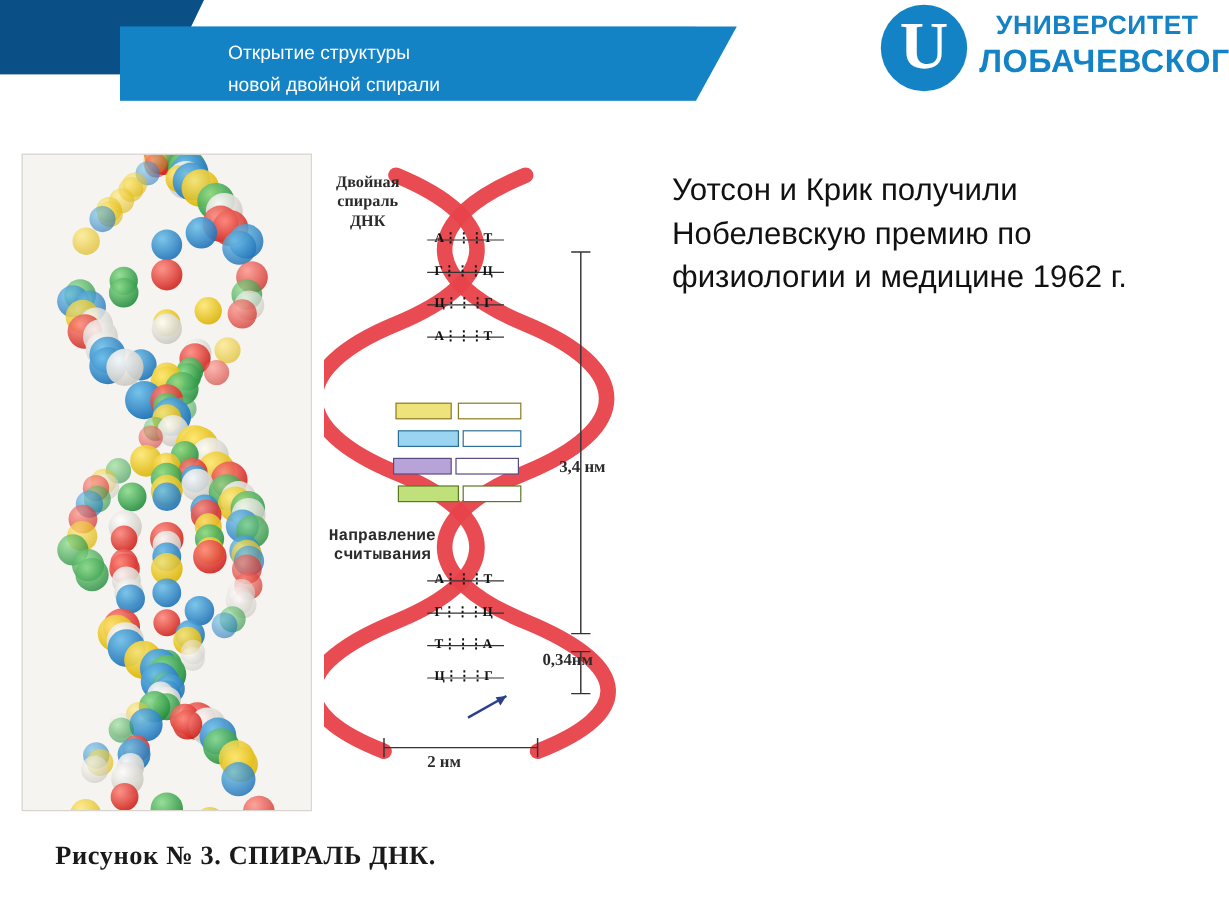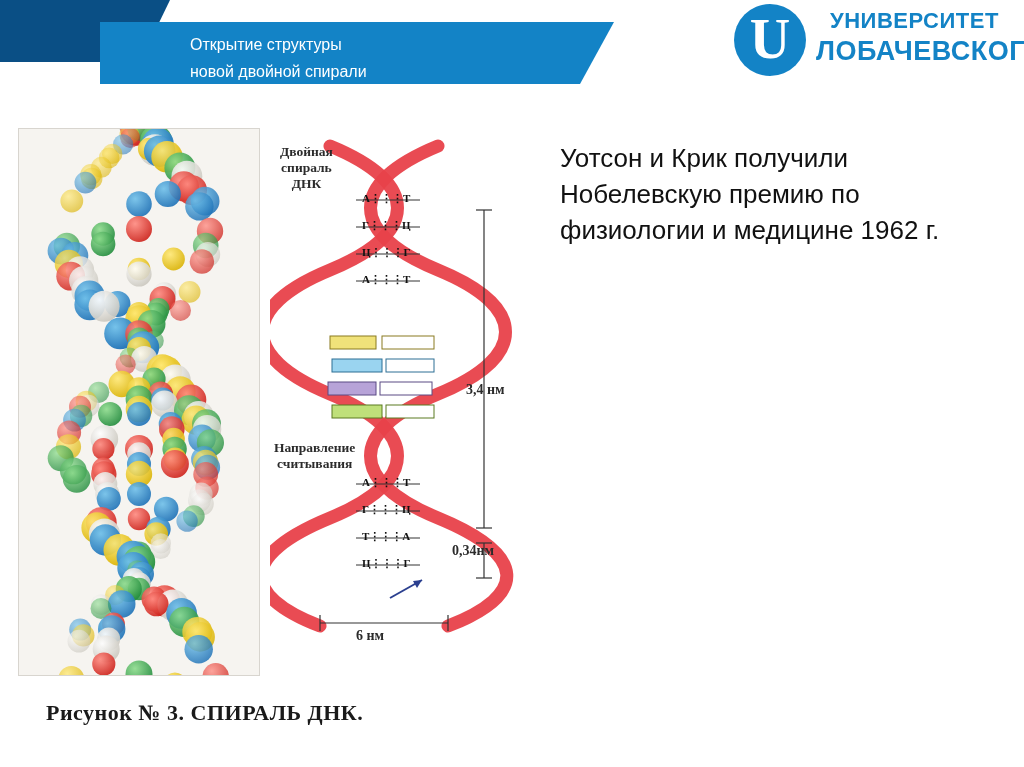--- a/index.html
+++ b/index.html
@@ -394,26 +394,26 @@
       <g stroke="#2b3f8f" stroke-width="2" fill="none">
         <line x1="120" y1="470" x2="152" y2="452"></line>
         <path d="M152,452 l-9,1 l4,7 z" fill="#2b3f8f" stroke="none"></path>
       </g>
     </svg>
 
     
     <div class="diag-label" style="left:10px;top:16px;">Двойная
 спираль
 ДНК</div>
-    <div class="diag-label" style="left:4px;top:312px;">Направление
+    <div class="diag-label" style="left:4px;top:312px;font-family:Liberation Mono, monospace;">Направление
 считывания</div>
 
     <div class="dim-text" style="left:196px;top:210px;margin-top:44px;">3,4 нм</div>
     <div class="dim-text" style="left:182px;top:415px;">0,34нм</div>
-    <div class="dim-text" style="left:86px;top:500px;">6 нм</div>
+    <div class="dim-text" style="left:86px;top:500px;">2 нм</div>
 
     <div class="bp" style="left:92px;top:64px;">А⋮⋮⋮Т</div>
     <div class="bp" style="left:92px;top:91px;">Г⋮⋮⋮Ц</div>
     <div class="bp" style="left:92px;top:118px;">Ц⋮⋮⋮Г</div>
     <div class="bp" style="left:92px;top:145px;">А⋮⋮⋮Т</div>
 
     <div class="bp" style="left:92px;top:348px;">А⋮⋮⋮Т</div>
     <div class="bp" style="left:92px;top:375px;">Г⋮⋮⋮Ц</div>
     <div class="bp" style="left:92px;top:402px;">Т⋮⋮⋮А</div>
     <div class="bp" style="left:92px;top:429px;">Ц⋮⋮⋮Г</div>

